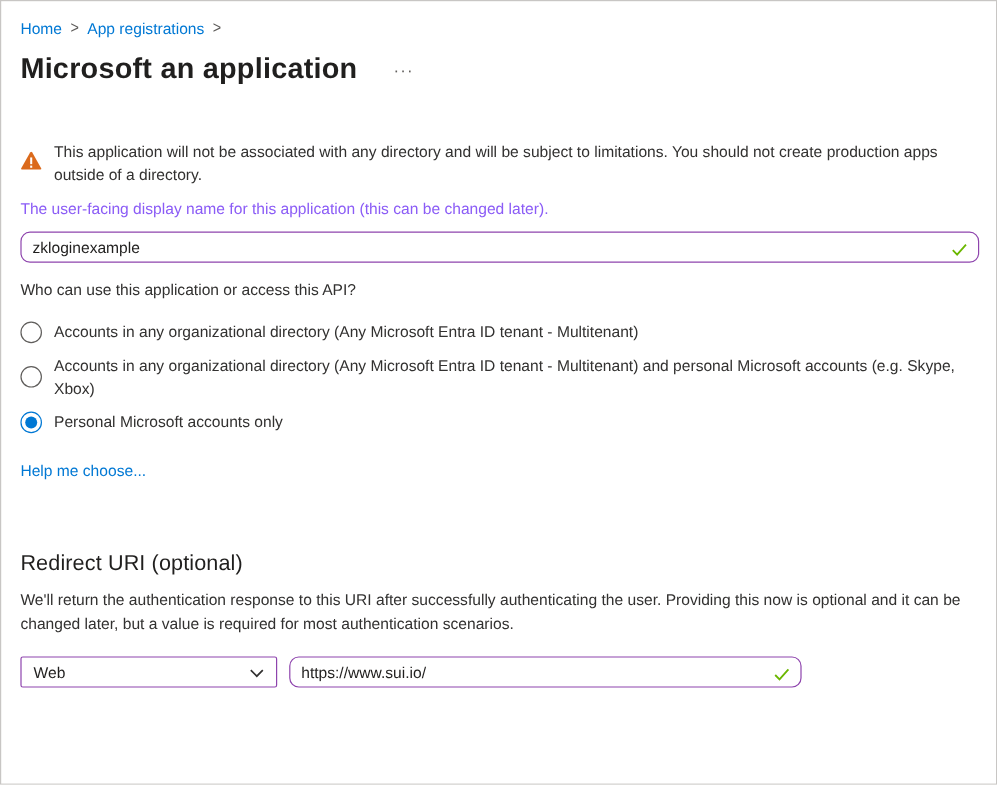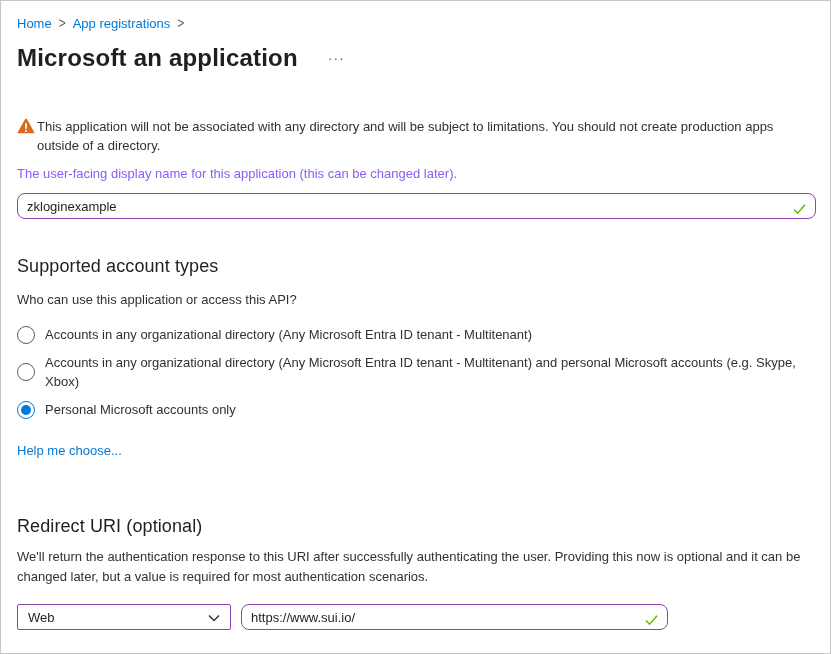--- a/index.html
+++ b/index.html
@@ -60,22 +60,22 @@
     letter-spacing: 1px;
     cursor: pointer;
     padding: 2px 4px;
     line-height: 1;
   }
 
   
   .warning {
     margin-top: 44px;
     display: flex;
-    align-items: flex-start;
-    gap: 2px;
+    align-items: center;
+    gap: 10px;
     max-width: 800px;
   }
   .warning .warn-icon { flex: none; margin-top: 1px; }
   .warning p {
     font-size: 13px;
     line-height: 19px;
     color: #323130;
     max-width: 768px;
   }
 
@@ -236,21 +236,20 @@
   <p class="hint">The user-facing display name for this application (this can be changed later).</p>
   <div class="input-wrap full">
     <input type="text" value="zkloginexample" style="">
     <span class="check-icon">
       <svg width="13" height="11" viewBox="0 0 13 11">
         <path d="M1 5.5 L4.6 9.2 L12 0.8" stroke="#6bb700" stroke-width="1.5" fill="none"></path>
       </svg>
     </span>
   </div>
 
-  <h2 class="section h2-account">Supported account types</h2>
   <p class="body-text question">Who can use this application or access this API?</p>
 
   <div class="radio-group">
     <div class="radio-row">
       <span class="radio"></span>
       <span class="radio-label">Accounts in any organizational directory (Any Microsoft Entra ID tenant - Multitenant)</span>
     </div>
     <div class="radio-row">
       <span class="radio"></span>
       <span class="radio-label">Accounts in any organizational directory (Any Microsoft Entra ID tenant - Multitenant) and personal Microsoft accounts (e.g. Skype, Xbox)</span>

